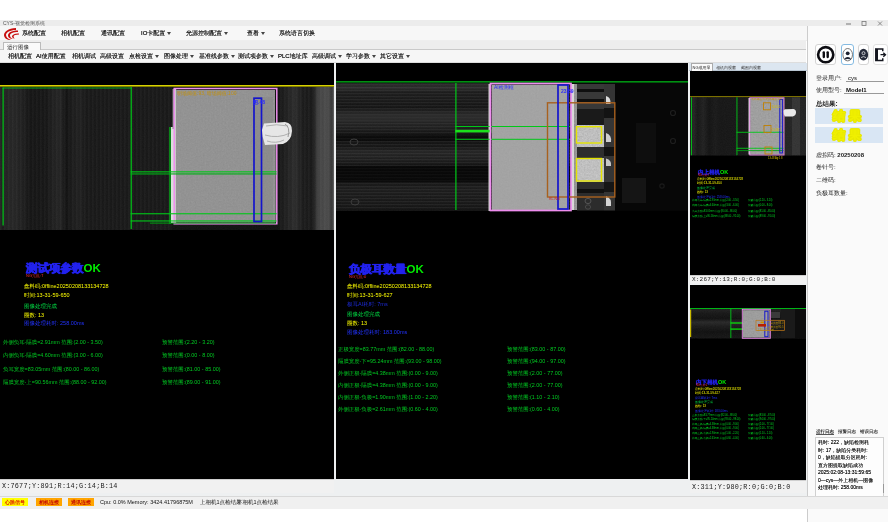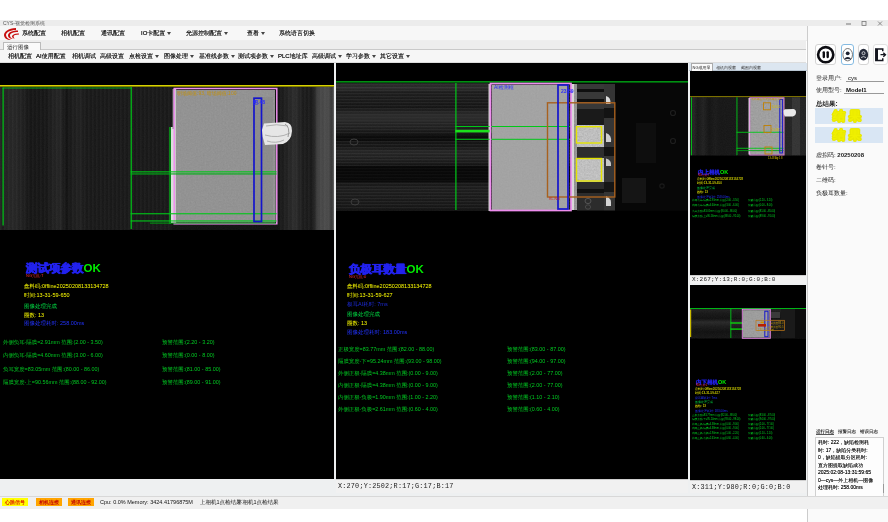--- a/index.html
+++ b/index.html
@@ -169,20 +169,21 @@
 <div class="ty" style="left:24px;top:311.5px">圈数: 13</div>
 <div class="tb" style="left:24px;top:320px">图像处理耗时: 258.00ms</div>
 <div class="m" style="left:3px;top:339.5px">外侧负耳-隔膜=2.91mm 范围:(2.00 - 3.50)</div>
 <div class="m" style="left:162px;top:339.5px">预警范围:(2.20 - 3.20)</div>
 <div class="m" style="left:3px;top:353px">内侧负耳-隔膜=4.60mm 范围:(3.00 - 6.00)</div>
 <div class="m" style="left:162px;top:353px">预警范围:(0.00 - 8.00)</div>
 <div class="m" style="left:3px;top:366.5px">负耳宽度=83.05mm 范围:(80.00 - 86.00)</div>
 <div class="m" style="left:162px;top:366.5px">预警范围:(81.00 - 85.00)</div>
 <div class="m" style="left:3px;top:380px">隔膜宽度-上=90.56mm 范围:(88.00 - 92.00)</div>
 <div class="m" style="left:162px;top:380px">预警范围:(89.00 - 91.00)</div>
+<div class="sbar" style="left:0;top:479px;width:334px;height:14px;line-height:13px">X:7677;Y:891;R:14;G:14;B:14</div>
 
 <div class="panel" style="left:336px;top:63px;width:352px;height:416px"></div>
 <svg class="abs" style="left:336px;top:63px" width="352" height="150" viewBox="0 0 352 150">
 <defs>
 <linearGradient id="mh" x1="0" y1="0" x2="0" y2="1">
 <stop offset="0" stop-color="#1c1c1c"></stop>
           <stop offset="0.04" stop-color="#262626"></stop>
 <stop offset="0.07" stop-color="#161616"></stop>
           <stop offset="0.13" stop-color="#131313"></stop>
 <stop offset="0.19" stop-color="#0e0e0e"></stop>
@@ -283,21 +284,20 @@
 <div class="m" style="left:338px;top:358.5px">隔膜宽度-下=95.24mm 范围:(93.00 - 98.00)</div>
 <div class="m" style="left:507px;top:358.5px">预警范围:(94.00 - 97.00)</div>
 <div class="m" style="left:338px;top:370.5px">外侧正极-隔膜=4.38mm 范围:(0.00 - 9.00)</div>
 <div class="m" style="left:507px;top:370.5px">预警范围:(2.00 - 77.00)</div>
 <div class="m" style="left:338px;top:382.5px">内侧正极-隔膜=4.38mm 范围:(0.00 - 9.00)</div>
 <div class="m" style="left:507px;top:382.5px">预警范围:(2.00 - 77.00)</div>
 <div class="m" style="left:338px;top:394.5px">内侧正极-负极=1.90mm 范围:(1.00 - 2.20)</div>
 <div class="m" style="left:507px;top:394.5px">预警范围:(1.10 - 2.10)</div>
 <div class="m" style="left:338px;top:406.5px">外侧正极-负极=2.61mm 范围:(0.60 - 4.00)</div>
 <div class="m" style="left:507px;top:406.5px">预警范围:(0.60 - 4.00)</div>
-<div class="sbar" style="left:336px;top:479px;width:352px;height:14px;line-height:13px">X:270;Y:2502;R:17;G:17;B:17</div>
 
 <div class="abs" style="left:689px;top:63px;width:118px;height:7.5px;background:#dce6f0;border-bottom:1px solid #b9c6d2"></div>
 <div class="abs" style="left:690.5px;top:63px;width:22px;height:7.5px;background:#fbfbfb;border:1px solid #aaa;border-bottom:none;font-size:4px;color:#222;line-height:7px;text-align:center">NG成用显示</div>
 <div class="abs" style="left:716px;top:63.5px;font-size:4px;color:#333;line-height:7px">相机内视窗</div>
 <div class="abs" style="left:741px;top:63.5px;font-size:4px;color:#333;line-height:7px">截图内视窗</div>
 <div class="panel" style="left:690px;top:70.5px;width:116px;height:204.5px"></div>
 <svg class="abs" style="left:690px;top:70.5px" width="116" height="90" viewBox="0 0 116 90">
 <defs>
 <linearGradient id="p3v" x1="0" y1="0" x2="1" y2="0">
 <stop offset="0" stop-color="#181818"></stop>

